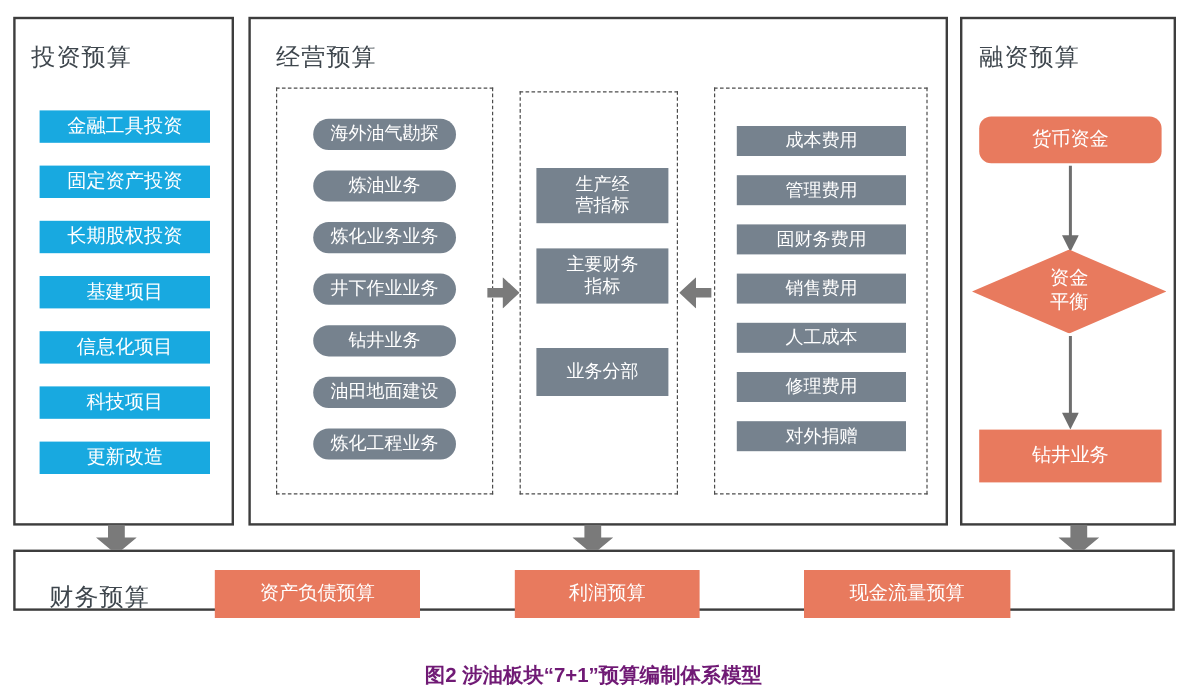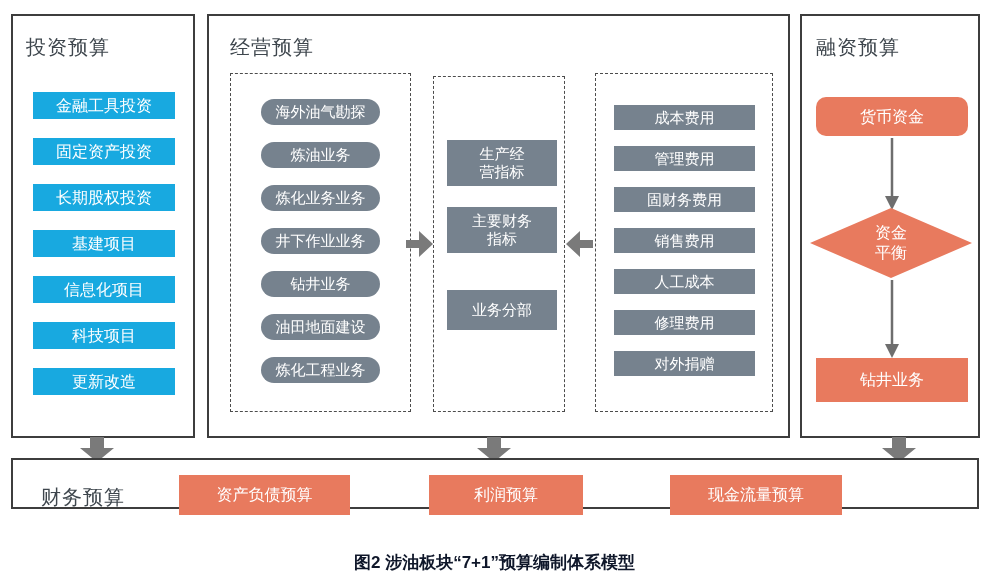--- a/index.html
+++ b/index.html
@@ -72,21 +72,21 @@
 
   
   #panel-financial .panel-title { left:28px; top:24px; }
   .fin-btn { position:absolute; top:15px; height:40px; font-size:16px; }
   #finplan-1 { left:166px; width:171px; }
   #finplan-2 { left:416px; width:154px; }
   #finplan-3 { left:657px; width:172px; }
 
   .caption {
     position:absolute; left:0; top:551px; width:989px;
-    text-align:center; font-size:17px; font-weight:bold; color:#0f172a;
+    text-align:center; font-size:17px; font-weight:bold; color:#701a75;
   }
 </style>
 </head>
 <body>
 
 <div class="canvas">
 
   <div class="panel" id="panel-investment">
     <div class="panel-title">投资预算</div>
     <div class="stack" id="investment-stack">

